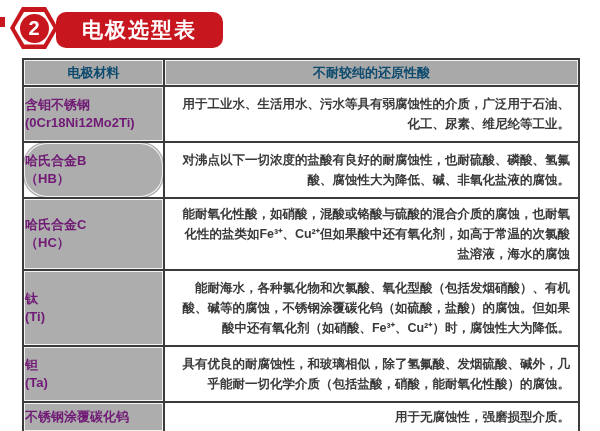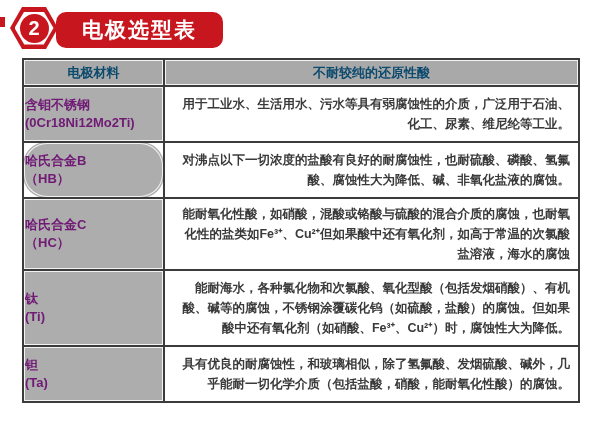--- a/index.html
+++ b/index.html
@@ -108,15 +108,21 @@
     </td>
     <td class="desc">能耐海水，各种氯化物和次氯酸、氧化型酸（包括发烟硝酸）、有机酸、碱等的腐蚀，不锈钢涂覆碳化钨（如硫酸，盐酸）的腐蚀。但如果酸中还有氧化剂（如硝酸、Fe³⁺、Cu²⁺）时，腐蚀性大为降低。</td>
   </tr>
   <tr class="r5">
     <td class="mat">
       <div>钽</div>
       <div>(Ta)</div>
     </td>
     <td class="desc">具有优良的耐腐蚀性，和玻璃相似，除了氢氟酸、发烟硫酸、碱外，几乎能耐一切化学介质（包括盐酸，硝酸，能耐氧化性酸）的腐蚀。</td>
   </tr>
+  <tr class="r6">
+    <td class="mat">
+      <div>不锈钢涂覆碳化钨</div>
+    </td>
+    <td class="desc">用于无腐蚀性，强磨损型介质。</td>
+  </tr>
 
 </tbody>
   </table>
 
 </body></html>

